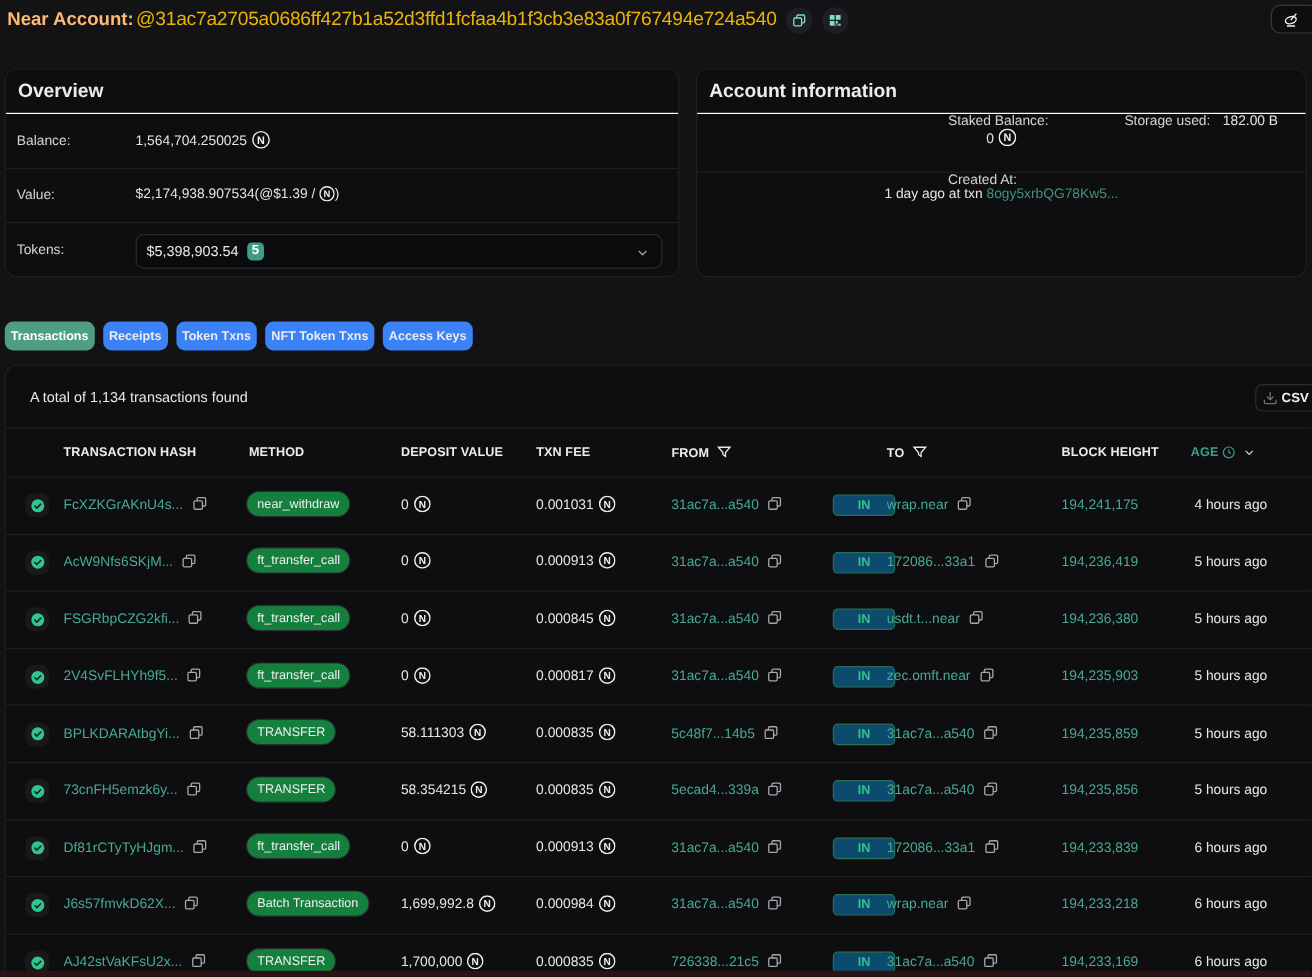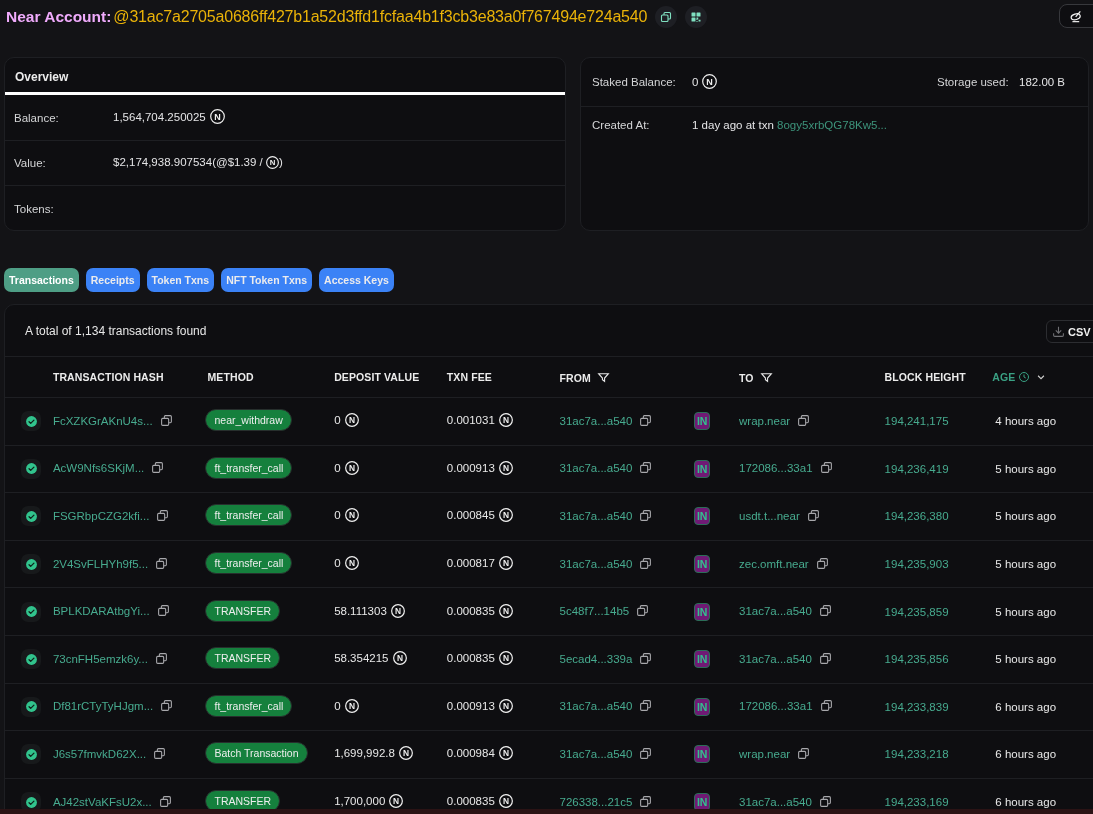--- a/index.html
+++ b/index.html
@@ -1,45 +1,45 @@
 <!DOCTYPE html>
 <html><head>
 <meta charset="utf-8">
 <style>
 * { margin:0; padding:0; box-sizing:border-box; }
 html,body { width:1093px; height:814px; overflow:hidden; background:#131316; font-family:"Liberation Sans", sans-serif; }
 .page { position:relative; width:1093px; height:814px; }
 
 
 .tophdr { position:absolute; left:6px; top:0; height:33px; display:flex; align-items:center; }
-.tophdr .t1 { font-size:15.5px; font-weight:700; color:#f0abfc; }
+.tophdr .t1 { font-size:15.5px; font-weight:700; color:#fdba74; }
 .tophdr .addr { font-size:16px; letter-spacing:-0.2px; font-weight:400; color:#eab308; margin-left:2px; }
 .cbtn { width:22px; height:22px; border-radius:50%; background:#1e1f24; display:inline-flex; align-items:center; justify-content:center; margin-left:8px; }
 .watchbtn { position:absolute; left:1059px; top:4px; width:46px; height:24px; border:1px solid #37383c; border-radius:8px; background:#0e0e11; display:flex; align-items:center; padding-left:10px; }
 
 
 .card { position:absolute; background:#0e0e11; border:1px solid #1e1f23; border-radius:10px; }
-.card .ctitle { height:37px; line-height:38px; padding-left:10px; font-size:12px; font-weight:700; color:#ececec; border-bottom:3px solid #ffffff; }
+.card .ctitle { height:37px; line-height:38px; padding-left:10px; font-size:16px; font-weight:700; color:#ececec; border-bottom:1px solid #ffffff; }
 .ov { left:4px; top:57px; width:562px; height:174px; }
 .ai { left:580px; top:57px; width:509px; height:174px; }
 .row { display:flex; align-items:center; font-size:11.5px; color:#e4e4e6; white-space:nowrap; }
 .lbl { color:#d4d5d7; }
 
 .ov .r1 { height:45px; }
 .ov .r2 { height:45px; border-top:1px solid #1e1f23; }
 .ov .r3 { height:47px; border-top:1px solid #1e1f23; }
 .ov .lbl { width:108px; padding-left:9px; }
 .tokdd { position:relative; width:439px; height:29px; border:1px solid #2a2b2f; border-radius:7px; background:#0b0b0d; display:flex; align-items:center; padding-left:8px; font-size:12px; color:#ececec; }
 .tokbadge { display:inline-block; margin-left:7px; width:14px; height:15px; border-radius:4px; background:#3e9d85; color:#fff; font-size:11px; font-weight:700; text-align:center; line-height:15px; }
 .ddchev { position:absolute; right:10px; top:9px; }
 
 .ai .r1 { height:48px; }
 .ai .r2 { height:36px; border-top:1px solid #1e1f23; align-items:center; }
 .ai .lbl1 { width:111px; padding-left:11px; flex:none; }
-.ai .row { position:relative; }
+.ai .row { position:relative;flex-direction:column; }
 
 
 .tabs { position:absolute; left:4px; top:268px; display:flex; }
 .tab { height:24px; border-radius:7px; background:#3b82f6; color:#ebebed; font-size:10.5px; font-weight:700; display:flex; align-items:center; padding:0 5px; margin-right:7px; }
 .tab.active { background:#4e9e85; color:#fff; }
 
 
 .tcard { position:absolute; left:4px; top:304px; width:1112px; height:560px; background:#0e0e11; border:1px solid #1e1f23; border-radius:10px 10px 0 0; overflow:hidden; }
 .totalrow { height:51px; display:flex; align-items:center; font-size:12px; color:#e8e8e8; padding-left:20px; position:relative; }
 .csvbtn { position:absolute; left:1041px; top:15px; width:110px; height:23px; border:1px solid #2c2d31; border-radius:6px; display:flex; align-items:center; padding-left:5px; font-size:11px; font-weight:700; color:#f0f0f0; }
@@ -53,21 +53,21 @@
 .c6 { width:135px; }
 .c7 { width:45px; }
 .c8 { width:146px; }
 .c9 { width:108px; }
 .c10 { width:123px; }
 .trow .c10 { padding-left:3px; }
 .thead .c2 { padding-left:0; }
 .hashlink { color:#47ab8f; }
 .chip { width:20px; height:20px; border-radius:7px; background:#17191b; display:flex; align-items:center; justify-content:center; }
 .mpill { display:inline-block; max-width:120px; height:22px; line-height:21px; padding:0 8px; border:1px solid #272f2d; border-radius:11px; background:#15803d; color:#eeeeee; font-size:10.5px; white-space:nowrap; overflow:hidden; }
-.inbadge { display:inline-block; width:16px; height:18px; line-height:16px; text-align:center; border:1px solid #2b6e57; border-radius:4px; background:#701a75; color:#34c08e; font-size:10.5px; font-weight:700; }
+.inbadge { display:inline-block; width:52px; height:18px; line-height:16px; text-align:center; border:1px solid #2b6e57; border-radius:4px; background:#0c4a6e; color:#34c08e; font-size:10.5px; font-weight:700; }
 .cicon { display:inline-block; vertical-align:-2px; margin-left:7px; }
 .nicon { display:inline-block; vertical-align:-3px; margin-left:4px; }
 .agehdr { color:#3aa184; display:flex; align-items:center; }
 .bstrip { position:absolute; left:0; top:809px; width:1093px; height:5px; background:#2b1315; }
 </style>
 </head>
 <body>
 <div class="page">
 
 <div class="tophdr">
@@ -109,24 +109,30 @@
       </div>
   <div class="row r2">
         <span class="lbl">Value:</span>
         <span>$2,174,938.907534(@$1.39 / <span class="nicon" style="margin-left:0"><svg width="13" height="13" viewBox="0 0 15 15">
               <circle cx="7.5" cy="7.5" r="6.8" fill="none" stroke="#efefef" stroke-width="1.3"></circle>
               <text x="7.5" y="10.8" font-size="9" font-weight="bold" fill="#efefef" text-anchor="middle" font-family="Liberation Sans">N</text>
             </svg></span>)</span>
       </div>
   <div class="row r3">
         <span class="lbl">Tokens:</span>
+    <div class="tokdd">$5,398,903.54<span class="tokbadge">5</span>
+      <span class="ddchev"><svg width="11" height="11" viewBox="0 0 24 24" fill="none" stroke="#9a9a9e" stroke-width="2.5">
+              <path d="M5 9l7 7 7-7"></path>
+            </svg></span>
+    </div>
   </div>
 </div>
 
 <div class="card ai">
+  <div class="ctitle">Account information</div>
   <div class="row r1">
     <span class="lbl lbl1">Staked Balance:</span>
     <span>0<span class="nicon"><svg width="15" height="15" viewBox="0 0 15 15">
               <circle cx="7.5" cy="7.5" r="6.8" fill="none" stroke="#efefef" stroke-width="1.2"></circle>
               <text x="7.5" y="10.8" font-size="9" font-weight="bold" fill="#efefef" text-anchor="middle" font-family="Liberation Sans">N</text>
             </svg></span></span>
     <span class="lbl" style="position:absolute;left:356px;">Storage used:</span>
     <span style="position:absolute;left:438px;">182.00 B</span>
   </div>
   <div class="row r2">

